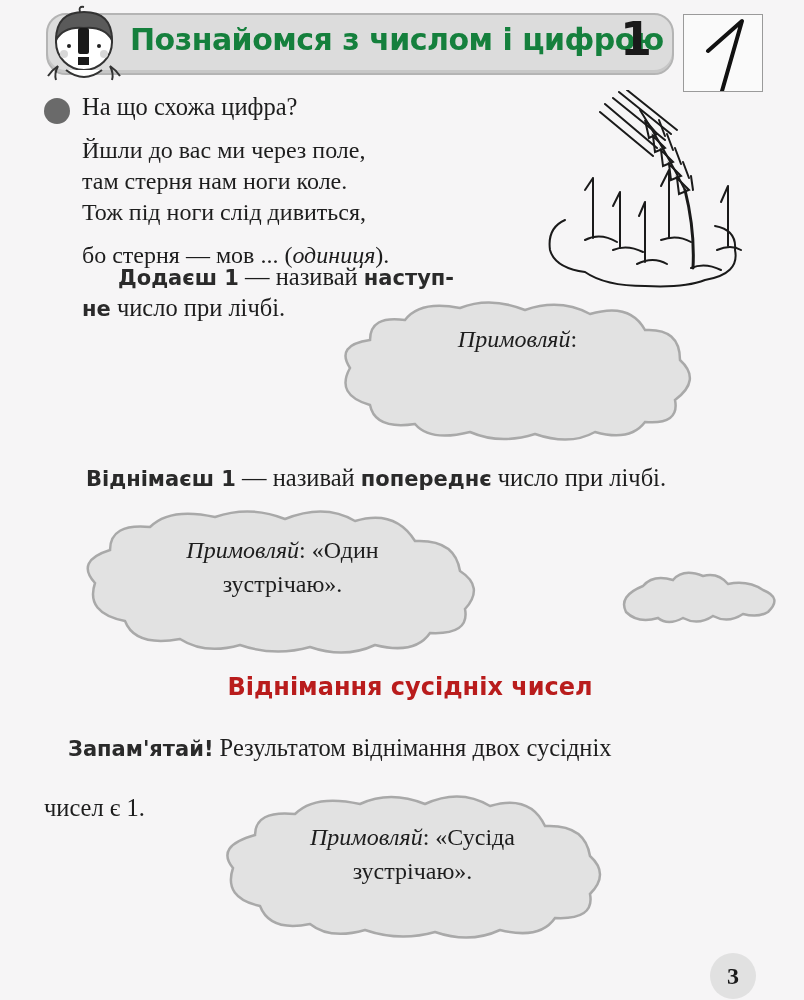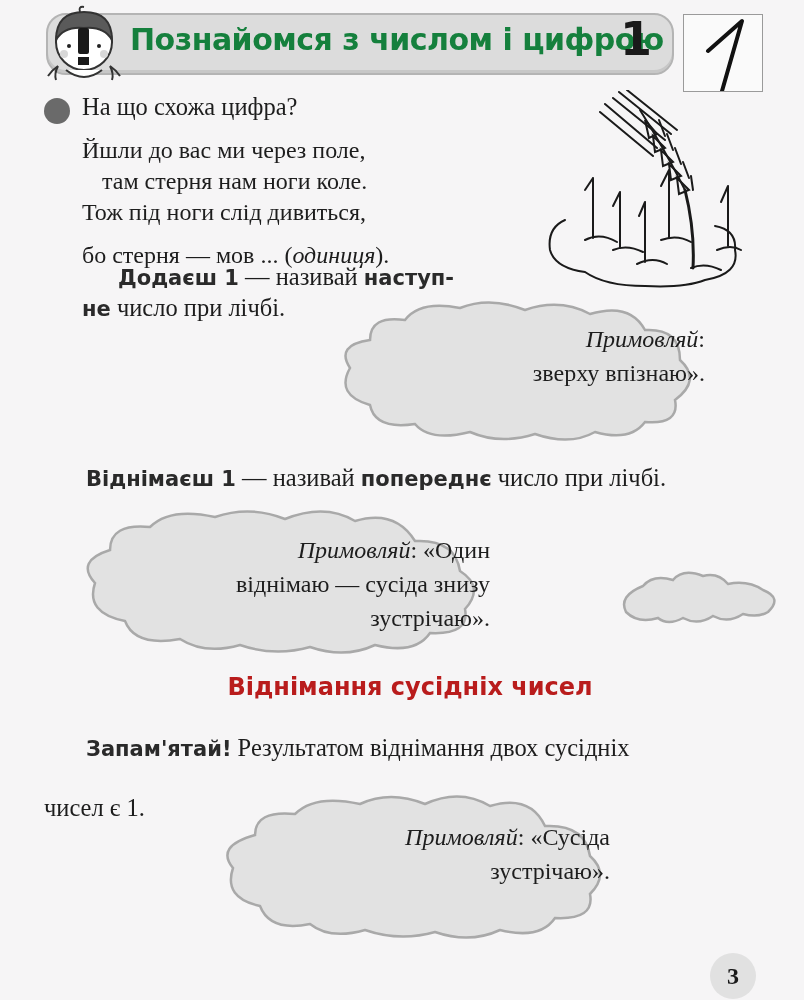--- a/index.html
+++ b/index.html
@@ -36,21 +36,21 @@
   .bullet {
     left:44px; top:98px; width:26px; height:26px; border-radius:50%;
     background:#6a6a6a;
   }
   .line { white-space:nowrap; font-size:24.5px; }
   .riddle-q { left:82px; top:93px; }
   .riddle { left:82px; line-height:31px; font-size:24px; }
 
   .bold-sans { font-family:"DejaVu Sans","Liberation Sans",sans-serif; font-weight:bold; font-size:21px; color:#2a2a2a; }
 
-  .cloud-text { text-align:right; font-size:24px; line-height:34px; white-space:nowrap; }
+  .cloud-text { text-align:center; font-size:24px; line-height:34px; white-space:nowrap; }
   .cloud-text i { font-style:italic; }
 
   .section-title {
     left:8px; width:804px; top:673px; text-align:center;
     font-size:24px; font-weight:bold; color:#b91c1c;
   }
 
   .page-num {
     left:710px; top:953px; width:46px; height:46px; border-radius:50%;
     background:#e1e1e1; text-align:center; line-height:46px;
@@ -80,21 +80,21 @@
 
 <div class="abs digit-box">
   <svg width="78" height="76" viewBox="0 0 78 76">
     <path d="M24 36 L58 6 L38 76" fill="none" stroke="#111" stroke-width="4" stroke-linecap="round" stroke-linejoin="round"></path>
   </svg>
 </div>
 
 <div class="abs bullet"></div>
 <div class="abs line riddle-q serif">На що схожа цифра?</div>
 <div class="abs line riddle serif" style="top:135px;">Йшли до вас ми через поле,</div>
-<div class="abs line riddle serif" style="top:166px;margin-left:20px;">там стерня нам ноги коле.</div>
+<div class="abs line riddle serif" style="top:166px;">там стерня нам ноги коле.</div>
 <div class="abs line riddle serif" style="top:197px;">Тож під ноги слід дивиться,</div>
 <div class="abs line riddle serif" style="top:240px;">
   <span>бо стерня — мов ... (</span><i>одиниця</i><span>).</span>
 </div>
 
 <svg class="abs" style="left:545px; top:90px;" width="200" height="205" viewBox="0 0 200 205">
   <g fill="none" stroke="#1a1a1a" stroke-width="2" stroke-linecap="round">
     <path d="M20 130 Q2 138 5 160 Q10 178 40 182 Q60 196 100 196 Q140 198 160 190 Q195 184 190 160 Q192 140 170 136"></path>
     <path d="M48 88 L48 148 M40 100 L48 88"></path>
     <path d="M40 150 Q55 142 72 152"></path>
@@ -120,43 +120,41 @@
 </div>
 <div class="abs line" style="left:82px; top:293px;">
   <span class="bold-sans">не</span><span class="serif"> число при лічбі.</span>
 </div>
 
 <svg class="abs" style="left:330px; top:300px;" width="375" height="145" viewBox="0 0 375 145">
   <path d="M40 40 Q40 15 75 20 Q90 0 130 8 Q160 -4 195 10 Q230 -2 260 14 Q300 2 315 30 Q350 28 350 60 Q372 80 345 100 Q350 125 315 122 Q300 142 265 132 Q240 146 205 134 Q170 145 140 132 Q100 142 85 124 Q45 130 40 105 Q5 95 20 68 Q5 45 40 40Z" fill="#e2e2e2" stroke="#a9a9a9" stroke-width="2.5"></path>
 </svg>
 <div class="abs cloud-text serif" style="left:330px; top:322px; width:375px;">
   <div><i>Примовляй</i><span>:</span></div>
-  <div>зверху впізнаю».</div>
 </div>
 
 <div class="abs line" style="left:86px; top:463px;">
   <span class="bold-sans">Віднімаєш 1</span><span class="serif"> — називай </span><span class="bold-sans">попереднє</span><span class="serif"> число при лічбі.</span>
 </div>
 
 <svg class="abs" style="left:75px; top:505px;" width="415" height="155" viewBox="0 0 415 155">
   <path d="M35 45 Q35 18 75 22 Q95 2 140 12 Q175 0 210 14 Q250 -2 280 16 Q320 4 340 36 Q380 34 385 66 Q410 82 390 104 Q395 130 355 128 Q340 150 300 140 Q270 154 235 142 Q200 152 165 140 Q130 150 105 134 Q60 142 50 116 Q10 108 20 78 Q0 56 35 45Z" fill="#e2e2e2" stroke="#a9a9a9" stroke-width="2.5"></path>
 </svg>
 <div class="abs cloud-text serif" style="left:75px; top:533px; width:415px;">
   <div><i>Примовляй</i><span>: «Один</span></div>
-  <div>віднімаю — сусіда знизу</div>
   <div>зустрічаю».</div>
 </div>
 
 <svg class="abs" style="left:618px; top:568px;" width="165" height="60" viewBox="0 0 165 60">
   <path d="M25 18 Q35 6 55 12 Q65 0 85 8 Q100 4 110 16 Q130 12 145 22 Q165 30 150 44 Q140 50 125 46 Q110 56 95 48 Q80 58 65 50 Q50 58 40 50 Q20 56 8 44 Q0 28 25 18Z" fill="#e2e2e2" stroke="#a9a9a9" stroke-width="2.5"></path>
 </svg>
 
 <div class="abs section-title sans">Віднімання сусідніх чисел</div>
 
-<div class="abs line" style="left:86px; top:733px;">
+<div class="abs line" style="left:68px; top:733px;">
   <span class="bold-sans">Запам'ятай!</span><span class="serif"> Результатом віднімання двох сусідніх</span>
 </div>
 <div class="abs line serif" style="left:44px; top:766px;margin-top:28px;">чисел є 1.</div>
 
 <svg class="abs" style="left:215px; top:790px;" width="395" height="155" viewBox="0 0 395 155">
   <path d="M40 45 Q40 20 80 24 Q100 4 145 14 Q175 0 210 14 Q245 -2 275 16 Q315 4 330 36 Q370 34 375 66 Q395 84 375 104 Q380 130 340 128 Q325 150 285 140 Q255 154 220 142 Q185 152 150 140 Q115 150 95 134 Q55 142 45 116 Q8 108 18 78 Q0 56 40 45Z" fill="#e2e2e2" stroke="#a9a9a9" stroke-width="2.5"></path>
 </svg>
 <div class="abs cloud-text serif" style="left:215px; top:820px; width:395px;">
   <div><i>Примовляй</i><span>: «Сусіда</span></div>
   <div>зустрічаю».</div>

